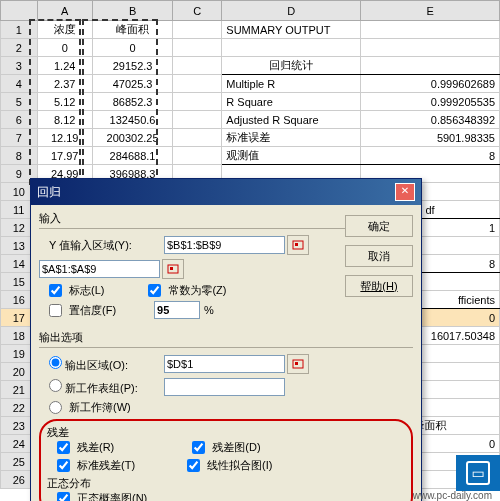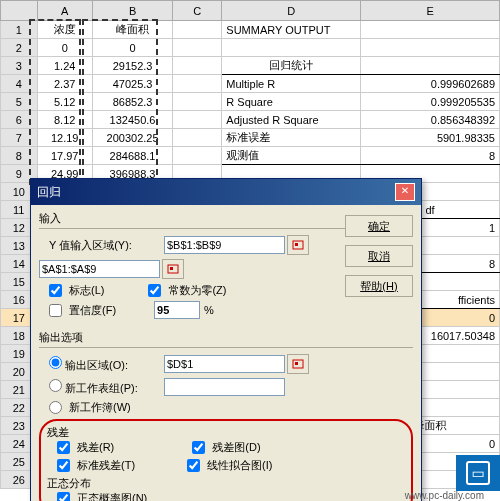--- a/index.html
+++ b/index.html
@@ -127,21 +127,20 @@
       align-items: center;
       justify-content: center;
     }
     .btn {
       width: 68px;
       height: 22px;
       border: 1px solid #aca899;
       background: #ece9d8;
       font-size: 11px;
       cursor: pointer;
-      text-decoration: underline;
     }
     .button-stack {
       position: absolute;
       right: 8px;
       top: 36px;
       display: flex;
       flex-direction: column;
       gap: 8px;
     }
     .checkbox-row {
@@ -174,21 +173,21 @@
       color: #fff;
       padding: 6px 10px;
       font-size: 14px;
       display: flex;
       align-items: center;
       gap: 6px;
     }
     .banner-url {
       position: absolute;
       bottom: 0;
-      right: 16px;
+      right: 8px;
       font-size: 10px;
       color: #5a5a5a;
     }
     .banner-icon {
       width: 20px;
       height: 20px;
       border: 2px solid #fff;
       border-radius: 3px;
       display: inline-flex;
       align-items: center;

